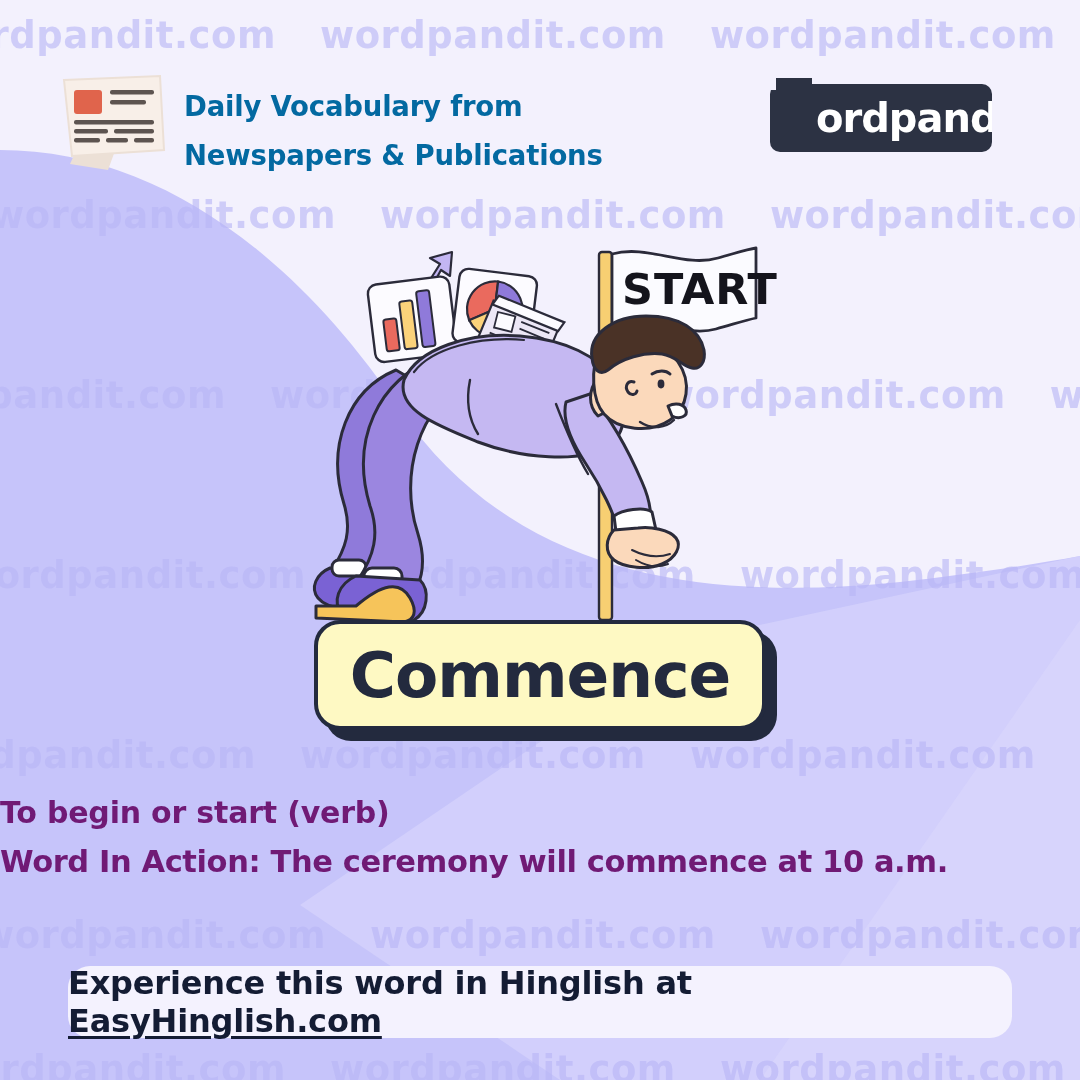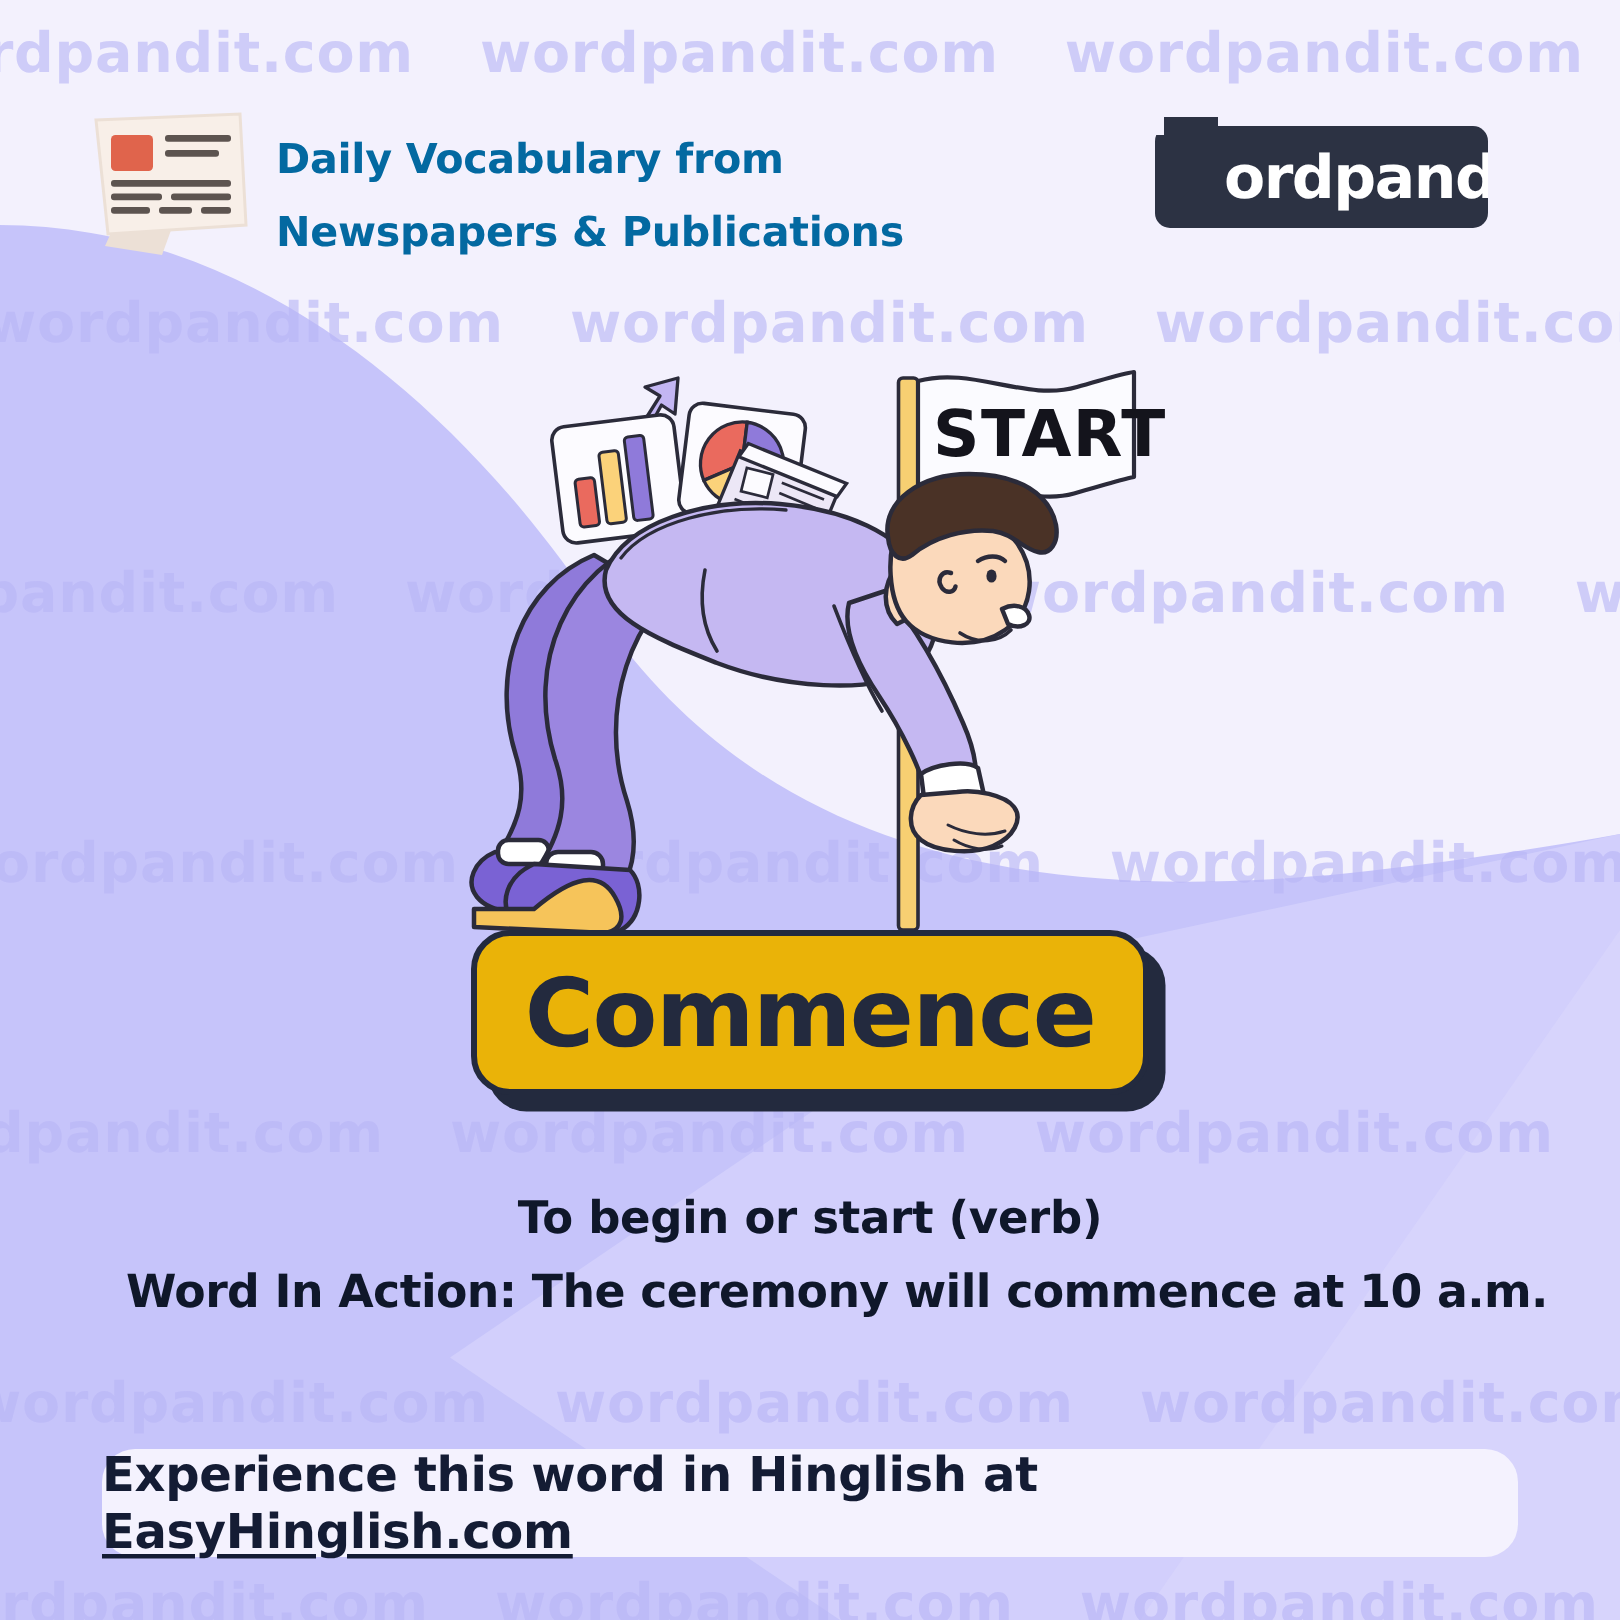--- a/index.html
+++ b/index.html
@@ -49,44 +49,44 @@
   
   #illustration{ position:absolute; left:0; top:230px; width:1080px; height:420px; }
 
   
   #word-card-wrap{
     position:absolute; left:0; right:0; top:620px; height:120px;
   }
   #word-card{
     position:absolute; left:50%; transform:translateX(-50%);
     width:452px; height:110px;
-    background:#eab308;
+    background:#fef9c3;
     border:4px solid #232a3e;
     border-radius:26px;
     box-shadow:11px 11px 0 0 #232a3e;
     display:flex; align-items:center; justify-content:center;
   }
   #word-text{
     font-size:63px; font-weight:800; color:#232a3e;
     letter-spacing:-1px; line-height:1;
     font-family:"DejaVu Sans", sans-serif;
   }
 
   
   #definition-block{
     position:absolute; left:0; right:0; top:795px;
-    text-align:center; color:#0f172a;
+    text-align:left; color:#701a75;
     font-family:"DejaVu Sans", sans-serif;
   }
   #definition-line{
     font-size:30px; font-weight:700; letter-spacing:-.2px;
     margin-bottom:14px;
   }
   #example-line{
-    font-size:30.5px; font-weight:700; letter-spacing:-.4px;padding-left:36px;
+    font-size:30.5px; font-weight:700; letter-spacing:-.4px;
   }
 
   
   #footer-bar{
     position:absolute; left:68px; top:966px;
     width:944px; height:72px;
     background:#f4f2fe;
     border-radius:22px;
     display:flex; align-items:center; justify-content:center;
   }

